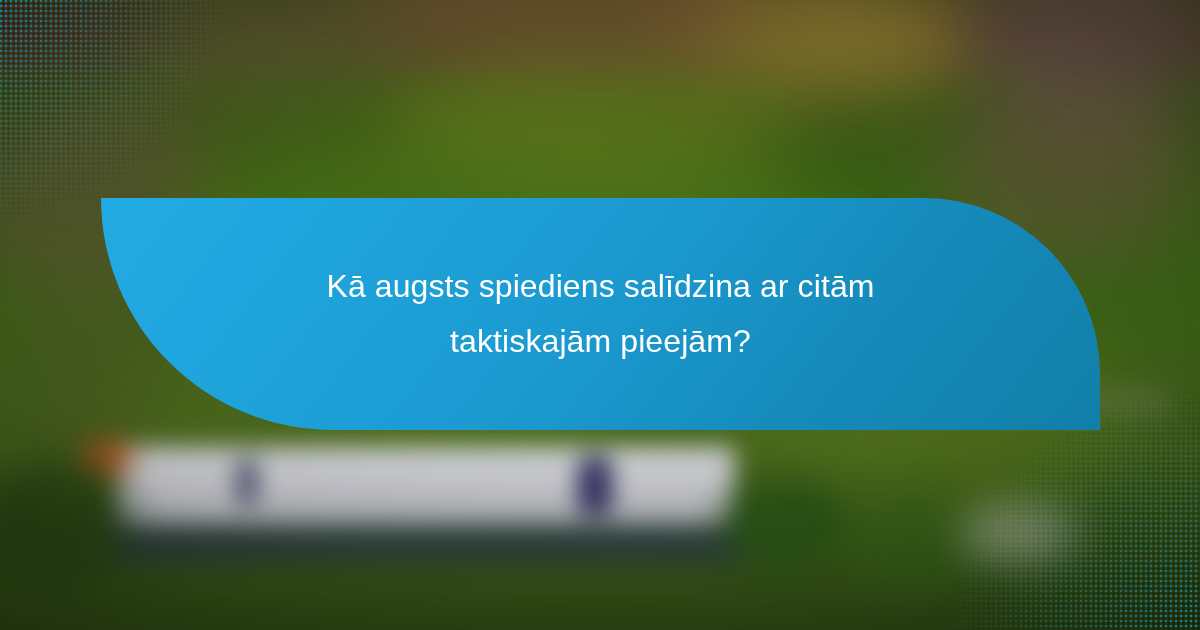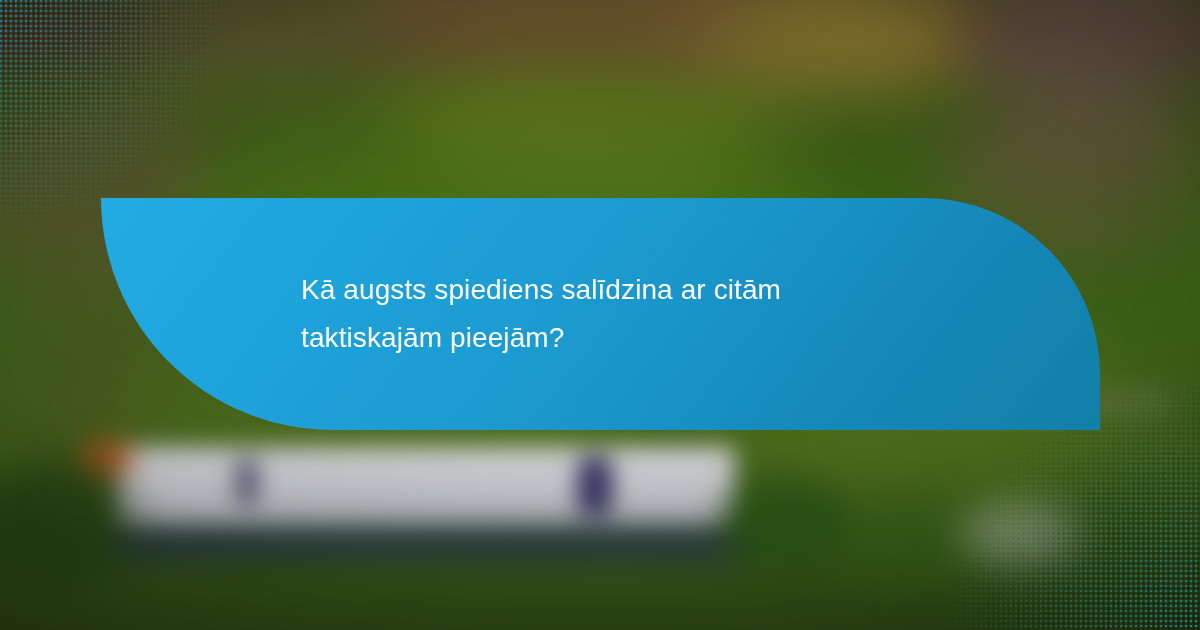--- a/index.html
+++ b/index.html
@@ -227,23 +227,24 @@
     display: flex;
     align-items: center;
     justify-content: center;
     box-sizing: border-box;
     padding: 0 200px;
   }
 
   .banner-text {
     color: #ffffff;
     font-family: "Liberation Sans", sans-serif;
-    font-size: 28px;
+    font-size: 32px;
     font-weight: 400;
     line-height: 1.72;
+    text-align: center;
     letter-spacing: .1px;
     margin: 0;
     max-width: 680px;
   }
 </style>
 </head>
 <body>
 
 <div class="stage">
 

